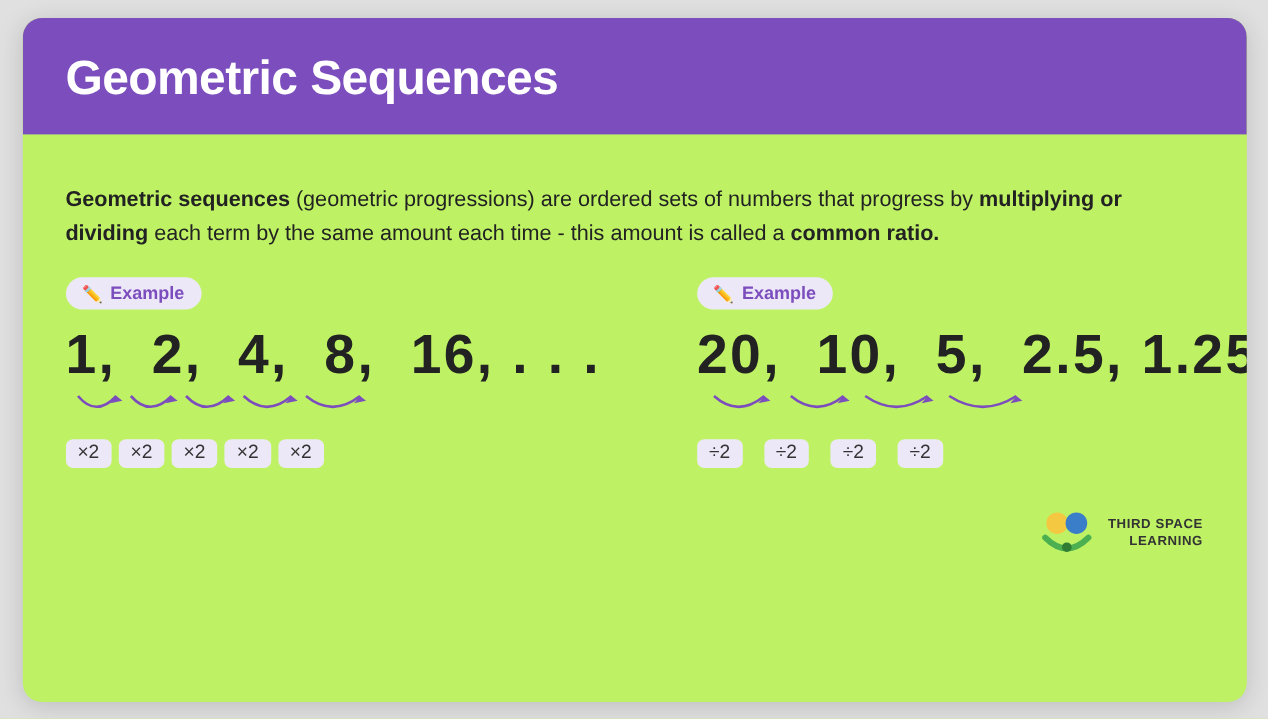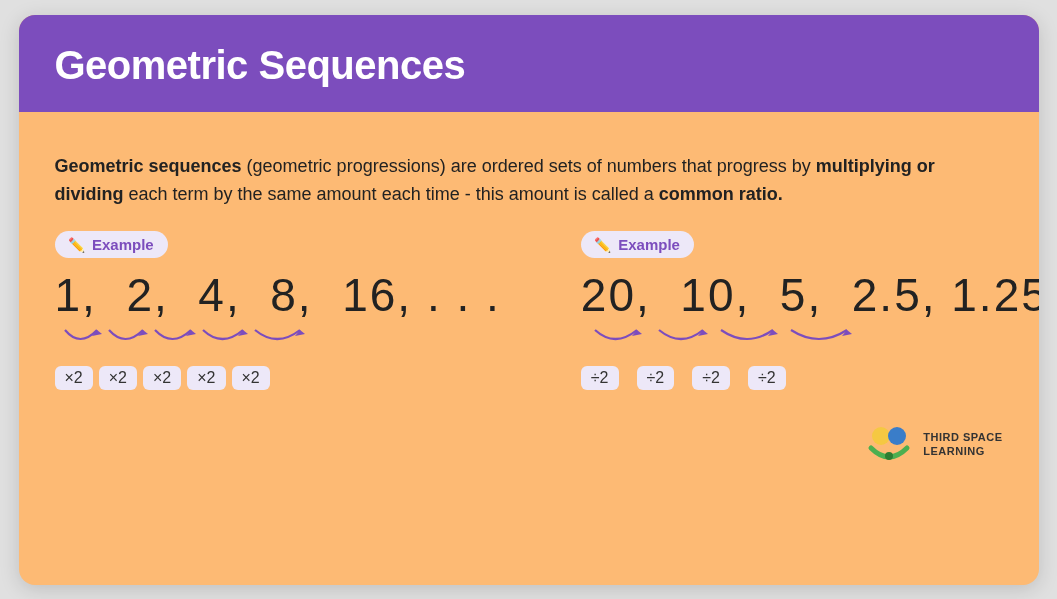--- a/index.html
+++ b/index.html
@@ -5,21 +5,21 @@
     * { box-sizing: border-box; margin: 0; padding: 0; }
     body {
       background: #e0e0e0;
       display: flex;
       align-items: center;
       justify-content: center;
       min-height: 100vh;
       font-family: 'Arial', sans-serif;
     }
     .card {
-      background: #fdba74;
+      background: #bef264;
       border-radius: 16px;
       width: 1020px;
       min-height: 570px;
       overflow: hidden;
       box-shadow: 0 4px 20px rgba(0,0,0,0.15);
     }
     .card-header {
       background: #7c4dbd;
       padding: 28px 36px 24px 36px;
     }
@@ -60,21 +60,21 @@
       font-size: 15px;
       font-weight: 600;
       margin-bottom: 10px;
     }
     .pencil-icon {
       font-size: 14px;
     }
     .sequence-numbers {
       font-size: 46px;
       color: #222;
-      font-weight: 400;
+      font-weight: 700;
       letter-spacing: 2px;
       margin-bottom: 4px;
       white-space: nowrap;
     }
     .multipliers-row {
       display: flex;
       gap: 6px;
       flex-wrap: wrap;
     }
     .multiplier-badge {
@@ -84,20 +84,21 @@
       padding: 3px 10px;
       font-size: 16px;
       font-weight: 500;
     }
     .footer {
       display: flex;
       justify-content: flex-end;
       align-items: center;
       padding: 10px 36px 18px 36px;
       gap: 10px;
+      text-align: right;
     }
     .tsl-logo {
       display: flex;
       align-items: center;
       gap: 10px;
     }
     .tsl-icon {
       width: 48px;
       height: 48px;
     }

